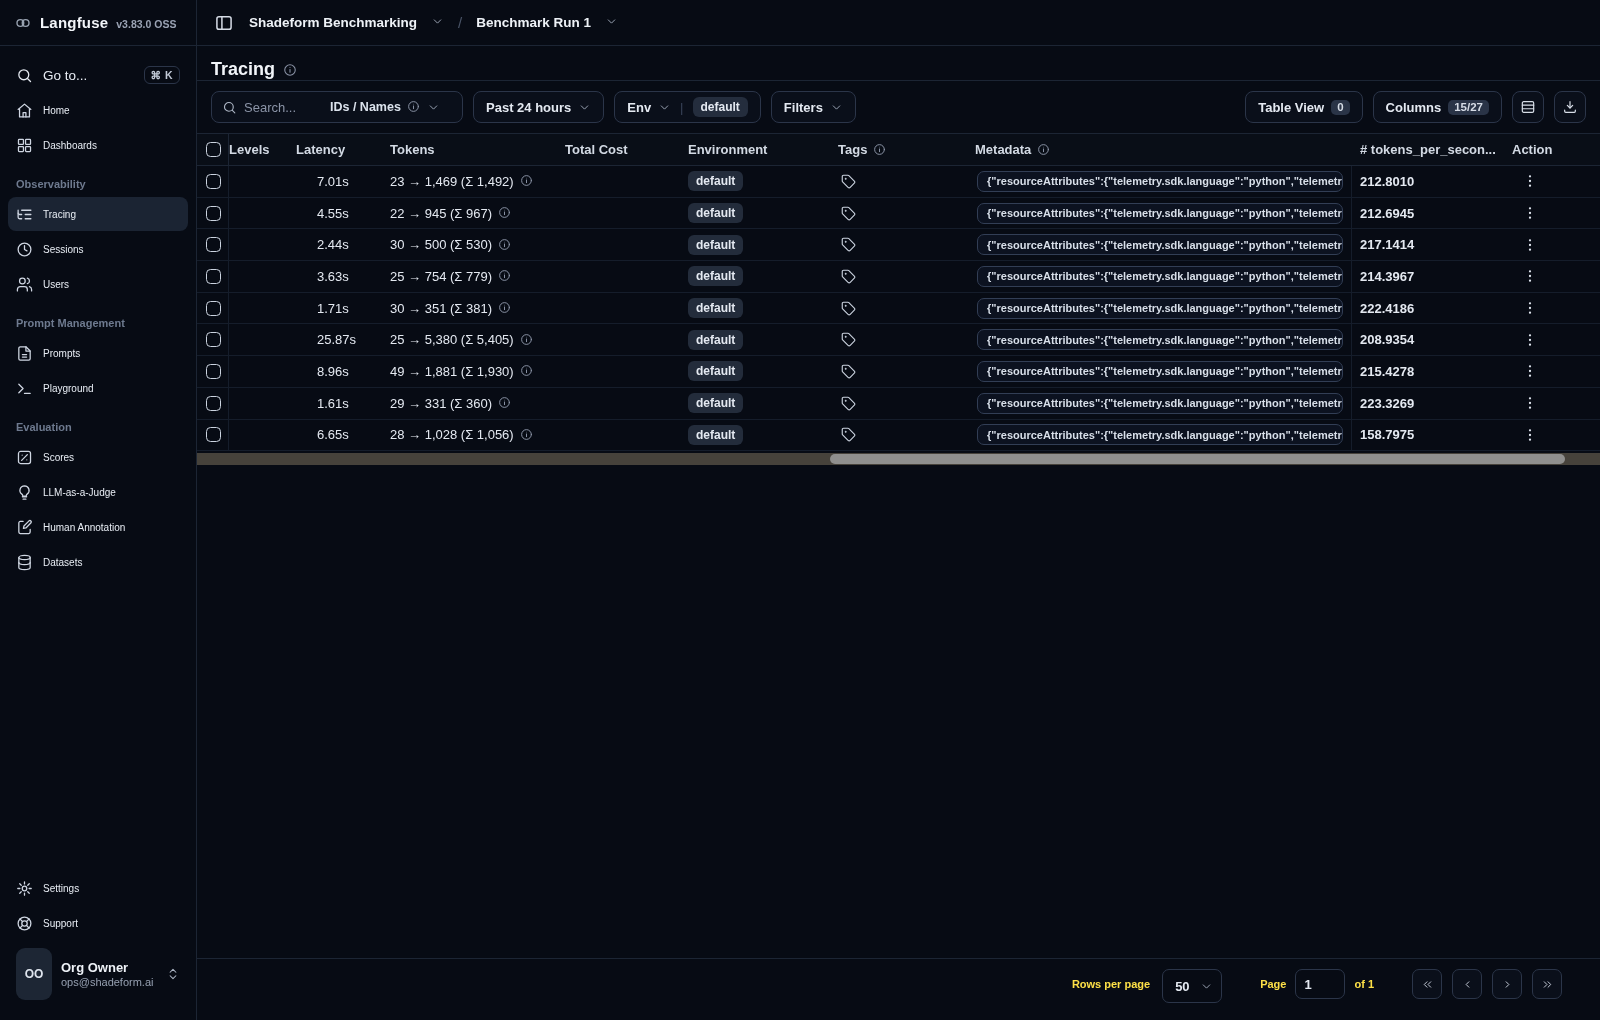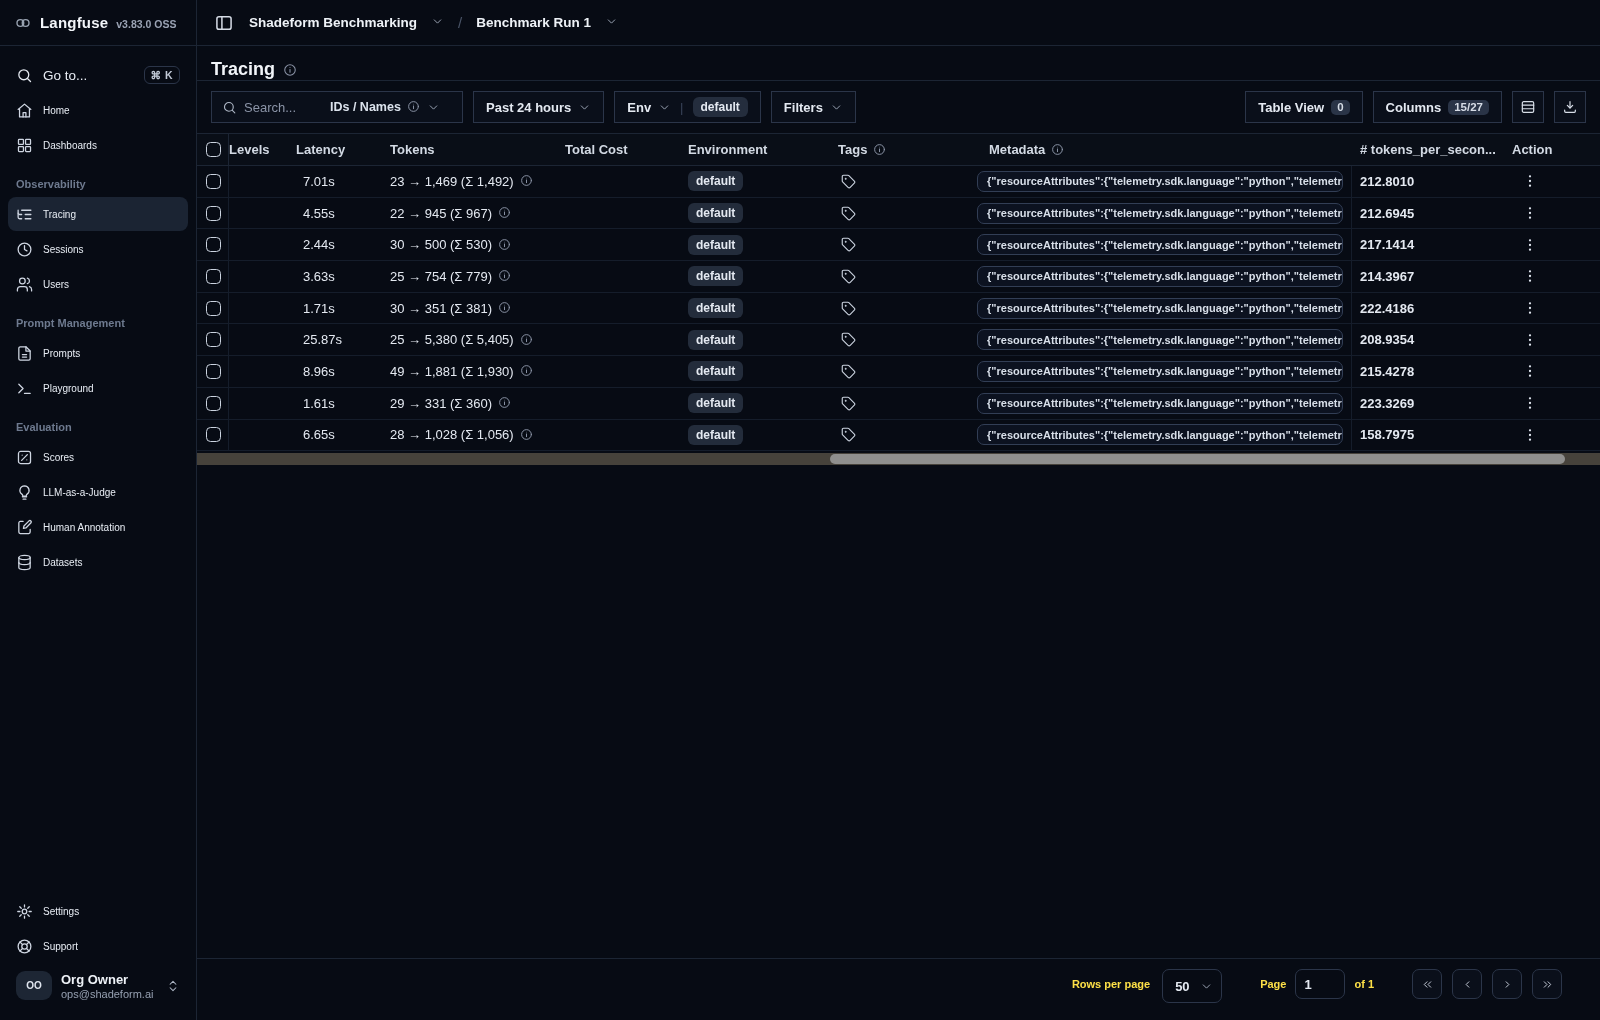--- a/index.html
+++ b/index.html
@@ -22,21 +22,21 @@
   .goto-row { display:flex; align-items:center; gap:10px; height:34px; padding:0 8px; border-radius:8px; cursor:pointer; }
   .goto-label { font-size:13.5px; font-weight:500; color:#e8edf4; flex:1; }
   .kbd-badge { font-size:10.5px; font-weight:600; color:#c3cbd8; border:1px solid #2b3549; border-radius:6px; padding:2px 6px; letter-spacing:.5px; }
   .nav-item { display:flex; align-items:center; gap:10px; height:34px; padding:0 8px; border-radius:8px; cursor:pointer; margin-top:1px; }
   .nav-item.active { background:#1b2433; }
   .nav-item .nav-ic { width:17px; height:17px; color:#cfd6e2; flex:0 0 17px; }
   .nav-label { font-size:10px; font-weight:500; color:#e8edf4; white-space:nowrap; }
   .nav-section-title { font-size:11px; font-weight:600; color:#6e7a8f; padding:0 8px; margin:16px 0 6px 0; }
   .nav-bottom { margin-top:auto; padding:0; }
   .account { display:flex; align-items:center; gap:9px; padding:8px 8px 12px 8px; cursor:pointer; }
-  .avatar { width:36px; height:29px; border-radius:9px; background:#1d2634; color:#dfe5ee; font-size:10px; font-weight:700; display:flex; align-items:center; justify-content:center; }
+  .avatar { width:36px; height:52px; border-radius:9px; background:#1d2634; color:#dfe5ee; font-size:12px; font-weight:700; display:flex; align-items:center; justify-content:center; }
   .account-meta { flex:1; min-width:0; }
   .account-name { font-size:13px; font-weight:700; color:#eef2f7; }
   .account-email { font-size:11px; color:#96a0b1; margin-top:1px; white-space:nowrap; overflow:hidden; }
   .updown { width:14px; height:14px; color:#aeb7c6; }
 
   
   .main { flex:1 1 auto; display:flex; flex-direction:column; min-width:0; }
   .topbar { height:46px; flex:0 0 46px; display:flex; align-items:center; gap:12px; padding:0 14px; border-bottom:1px solid #1c2534; }
   .panel-toggle { width:26px; height:26px; display:flex; align-items:center; justify-content:center; color:#d7dde7; border-radius:6px; cursor:pointer; }
   .crumb { display:flex; gap:14px; cursor:pointer; }
@@ -46,21 +46,21 @@
 
   .page-head { padding:13px 14px 0 14px; border-bottom:1px solid #1c2534; }
   .title-row { display:flex; align-items:center; gap:8px; }
   .page-title { font-size:18px; font-weight:700; color:#f2f5f9; }
   .info-ic { width:14px; height:14px; color:#8b94a7; }
   .tabs { display:flex; gap:24px; margin-top:12px; }
   .tab { font-size:13.5px; font-weight:600; color:#99a3b4; padding-bottom:8px; border-bottom:3px solid transparent; cursor:pointer; }
   .tab.active { color:#f2f5f9; border-bottom-color:#c7cfda; }
 
   .toolbar { display:flex; align-items:center; gap:10px; padding:10px 14px; }
-  .tb-box { display:flex; align-items:center; height:32px; border:1px solid #2b3549; border-radius:0; background:#0a0f1a; }
+  .tb-box { display:flex; align-items:center; height:32px; border:1px solid #2b3549; border-radius:8px; background:#0a0f1a; }
   .search-box { padding:0 10px; gap:8px; width:252px; cursor:text; }
   .search-box input { background:transparent; border:none; outline:none; color:#e4e9f1; font-size:13px; width:78px; font-family:"Liberation Sans",sans-serif; }
   .search-box input::placeholder { color:#8b94a7; }
   .search-mode { display:flex; align-items:center; gap:6px; cursor:pointer; }
   .search-mode-label { font-size:12.5px; font-weight:600; color:#dbe2ec; white-space:nowrap; }
   .tb-btn { padding:0 12px; gap:7px; cursor:pointer; }
   .tb-btn-label { font-size:13px; font-weight:600; color:#e4e9f1; white-space:nowrap; }
   .env-divider { color:#39445a; font-size:13px; margin:0 2px; }
   .chip-mini { background:#242d3d; border-radius:6px; padding:3px 8px; font-size:12px; font-weight:600; color:#e4e9f1; }
   .count-badge { background:#2a3447; border-radius:5px; padding:1.5px 6px; font-size:11.5px; font-weight:600; color:#d6dce6; }
@@ -72,21 +72,21 @@
   .table { border-top:1px solid #1c2534; }
   .tr { display:grid; grid-template-columns:32px 67px 94px 175px 123px 150px 137px 377px 156px 1fr; align-items:center; border-bottom:1px solid #151d2b; height:31.7px; }
   .tr.head { height:32px; border-bottom:1px solid #1c2534; background:#090e17; }
   .th { font-size:13px; font-weight:600; color:#d3dae4; white-space:nowrap; display:flex; align-items:center; gap:6px; }
   .td { font-size:13px; color:#e4e9f1; white-space:nowrap; display:flex; align-items:center; }
   .col-check { padding-left:9px; border-right:1px solid #151d2b; height:100%; display:flex; align-items:center; }
   .tr.head .col-check { border-right:1px solid #1c2534; }
   .col-meta { border-right:1px solid #151d2b; height:100%; display:flex; align-items:center; }
   .tr.head .col-meta { border-right:1px solid transparent; }
   .checkbox { width:15px; height:15px; border:1.5px solid #cbd3df; border-radius:4.5px; background:transparent; cursor:pointer; }
-  .cell-pad { padding-left:7px; }
+  .cell-pad { padding-left:7px;margin-left:14px; }
   .tokens-cell { gap:6px; }
   .badge { background:#232c3b; border-radius:6px; padding:3px 8px; font-size:12px; font-weight:600; color:#e4e9f1; }
   .tag-ic { width:15px; height:15px; color:#cbd3df; margin-left:3px; cursor:pointer; }
   .meta-chip { max-width:366px; border:1px solid #323e55; background:#0c1220; border-radius:7px; padding:3.5px 9px; font-size:11px; font-weight:600; color:#d8dfe9; overflow:hidden; text-overflow:clip; white-space:nowrap; margin-left:2px; cursor:pointer; }
   .tps-cell { font-weight:600; padding-left:8px; }
   .kebab { width:16px; height:16px; color:#dfe5ee; margin-left:14px; cursor:pointer; }
 
   .hscroll { position:relative; height:12px; background:#46423b; margin-top:2px; }
   .hscroll-thumb { position:absolute; top:1px; bottom:1px; left:45.1%; width:52.4%; background:#8f8f8e; border-radius:6px; cursor:grab; }
 
@@ -425,21 +425,21 @@
           <span>Tags</span>
           <span class="info-ic">
             <svg class="ic" width="13" height="13" viewBox="0 0 24 24">
               <circle cx="12" cy="12" r="9"></circle>
               <path d="M12 11v5"></path>
               <circle cx="12" cy="7.6" r="0.9" fill="currentColor" stroke="none"></circle>
             </svg>
           </span>
         </div>
       <div class="th col-meta">
-          <span style="margin-left:14px">Metadata</span>
+          <span style="margin-left:0">Metadata</span>
           <span class="info-ic">
             <svg class="ic" width="13" height="13" viewBox="0 0 24 24">
               <circle cx="12" cy="12" r="9"></circle>
               <path d="M12 11v5"></path>
               <circle cx="12" cy="7.6" r="0.9" fill="currentColor" stroke="none"></circle>
             </svg>
           </span>
         </div>
       <div class="th" style="padding-left:8px"># tokens_per_secon...</div>
       <div class="th" style="padding-left:4px">Action</div>

